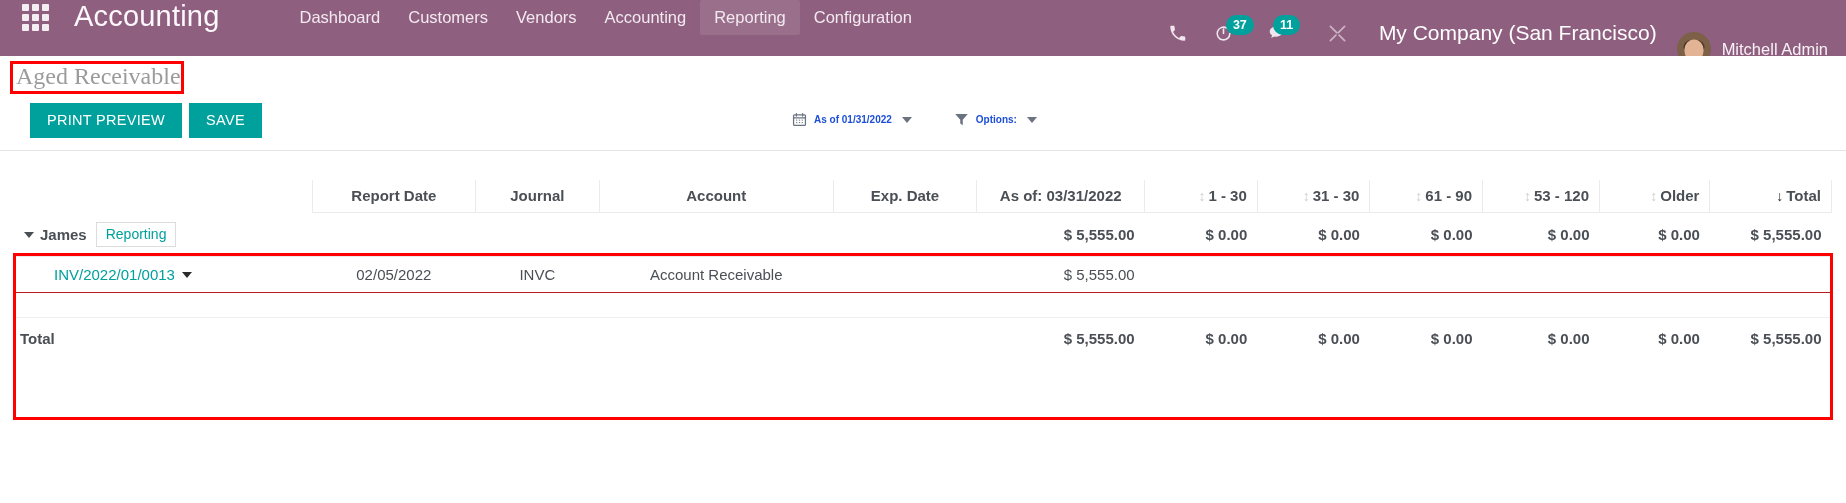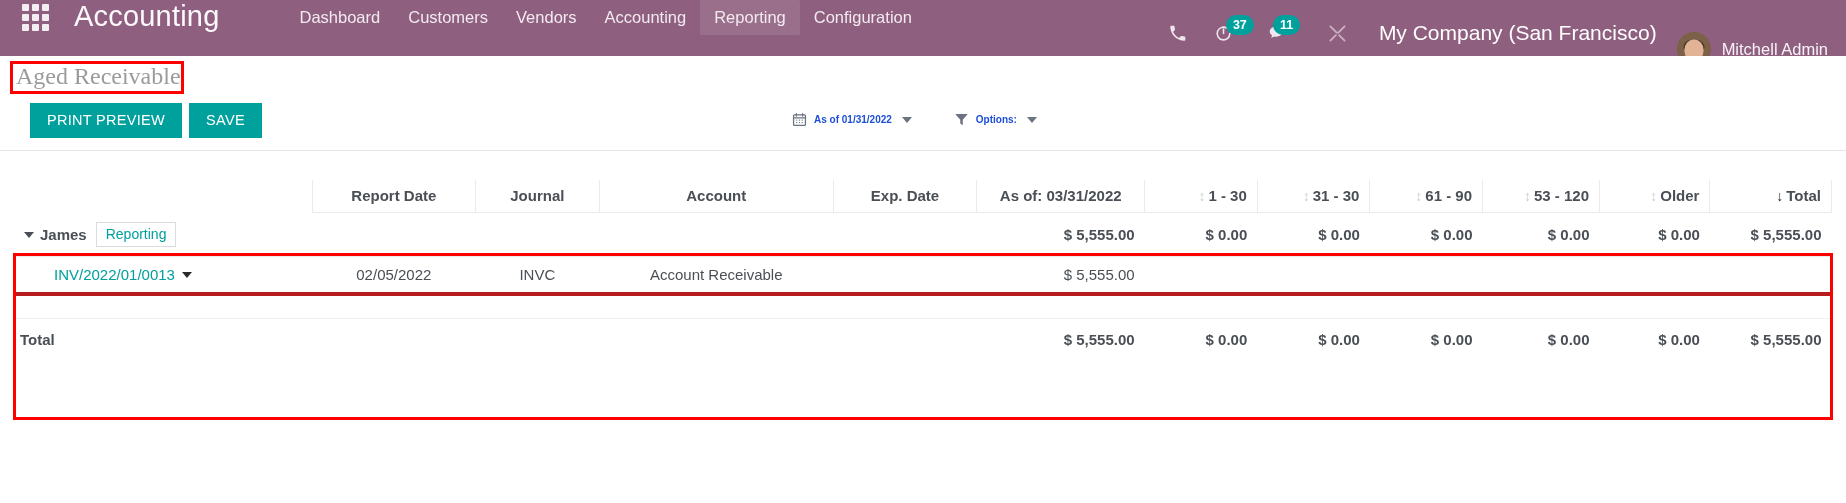--- a/index.html
+++ b/index.html
@@ -208,21 +208,21 @@
     margin-top: 41px;
   }
   table.report th.blank { border: none; background: transparent; }
   table.report th.num { text-align: right; }
 
   .sort-ico { color: #cfcfcf; font-size: 14px; margin-right: 3px; }
   .sort-ico.active { color: #2b2b2b; font-weight: bold; }
 
   table.report td {
     padding: 9px 10px;
-    border-bottom: 4px solid #b91c1c;
+    border-bottom: 1px solid #b91c1c;
     color: #4a4f55;
     white-space: nowrap;
     vertical-align: middle;
   }
   td.num { text-align: right; }
   td.ctr { text-align: center; }
   tr.group td { font-weight: bold; border-bottom: 1px solid #eceaec; }
   tr.total td { font-weight: bold; border-bottom: none; padding-top: 12px; padding-bottom: 11px; }
   tr.spacer td { height: 25px; border-bottom: 1px solid #f0eef0; }
 

